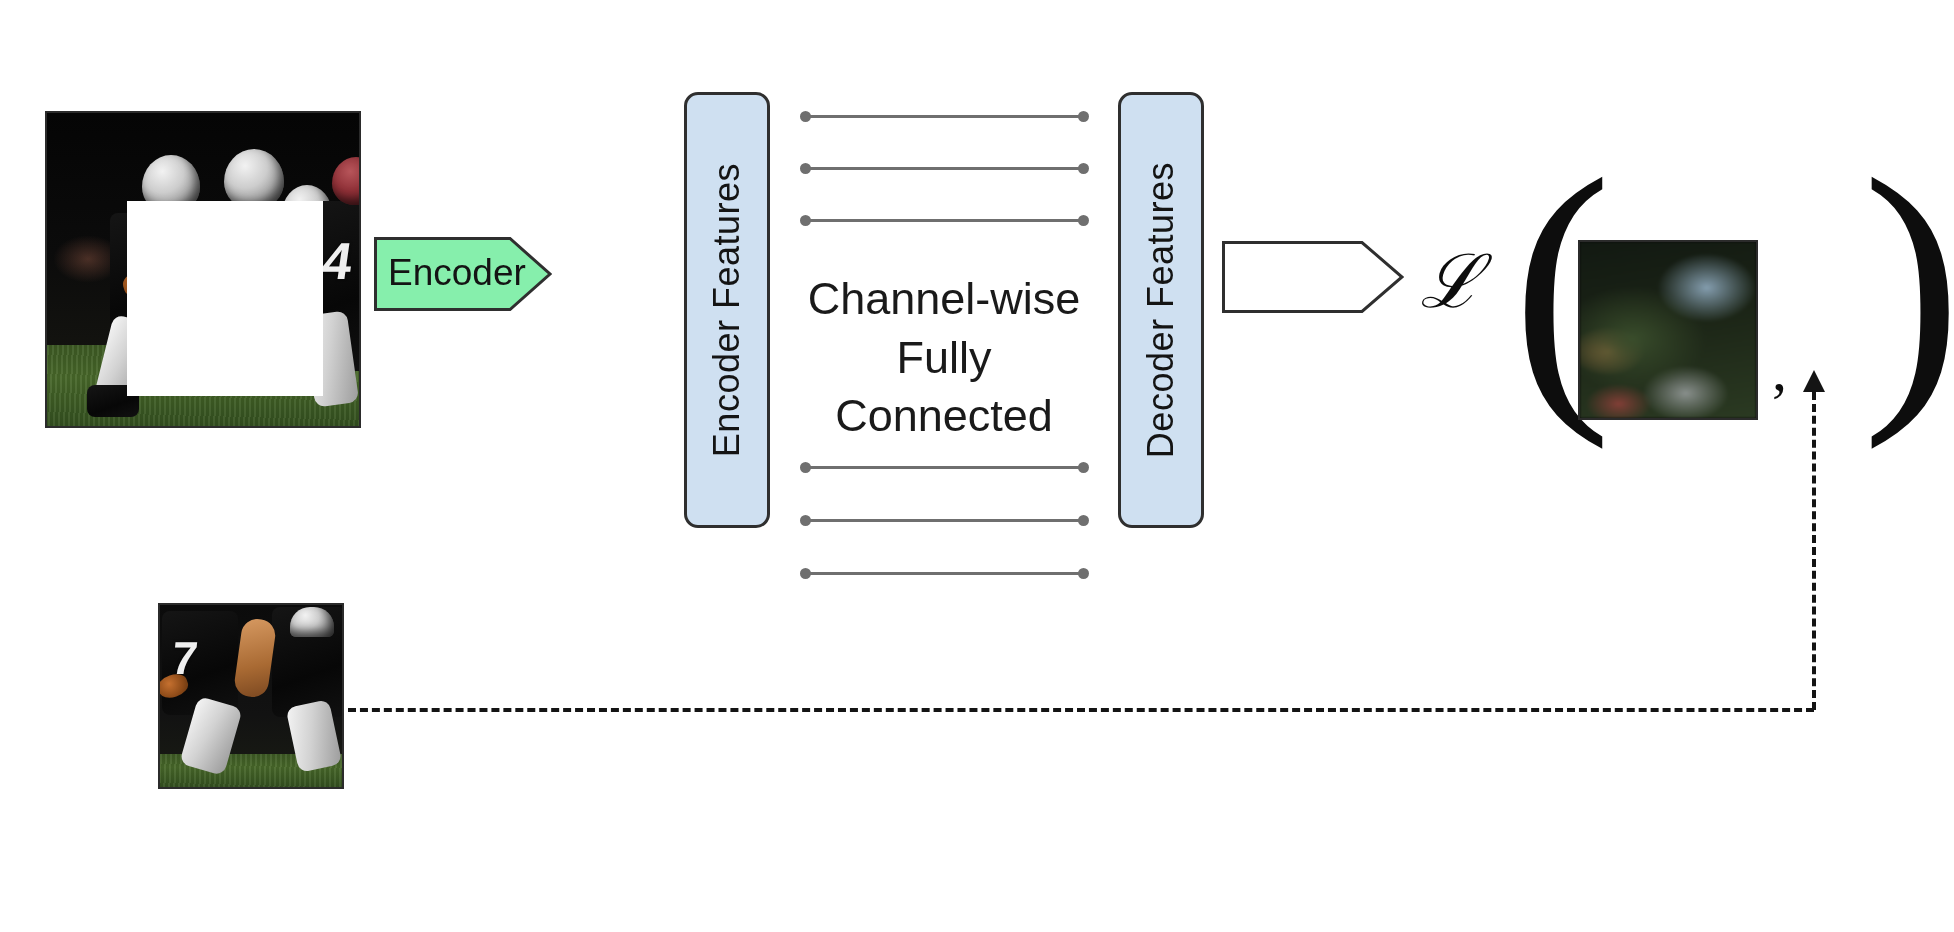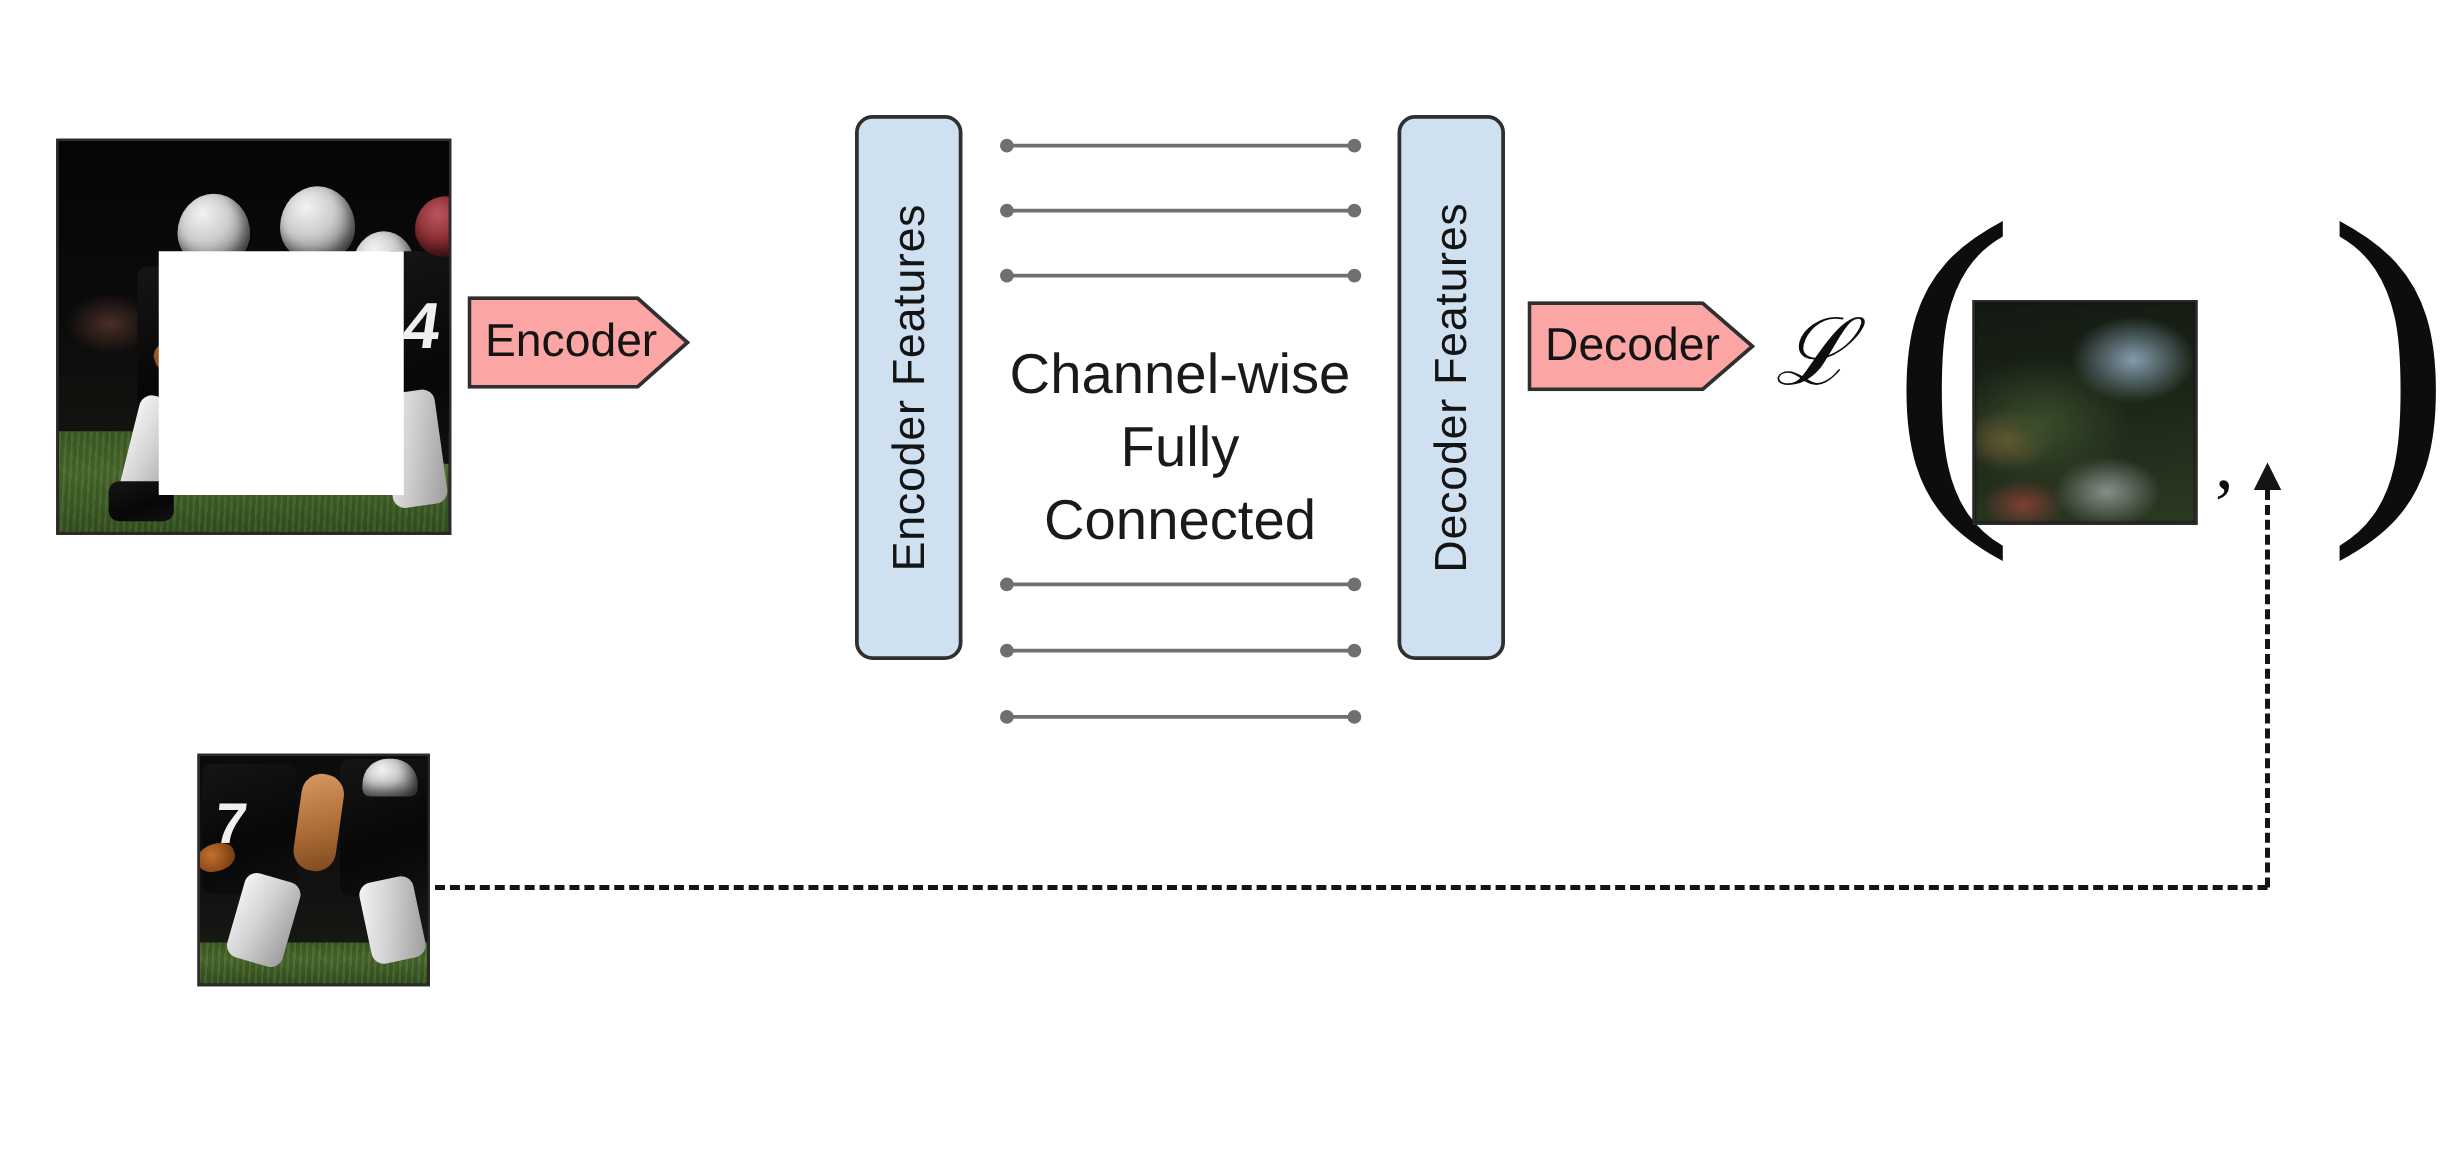--- a/index.html
+++ b/index.html
@@ -107,21 +107,21 @@
     font-size: 36px;
     letter-spacing: 0.5px;
     color: #141414;
     white-space: nowrap;
     font-family: "Liberation Sans", sans-serif;
   }
 
   .arrow-shape {
     position: absolute;
     box-sizing: border-box;
-    background: #fca5a5;
+    background: #86efac;
     display: flex;
     align-items: center;
     justify-content: flex-start;
     color: #141414;
     font-size: 37px;
     padding-left: 14px;
     clip-path: polygon(0 0, 77% 0, 100% 50%, 77% 100%, 0 100%);
   }
   .arrow-outline {
     position: absolute;
@@ -259,23 +259,20 @@
   <div class="fc-dot" style="left:1078px; top:515px;"></div>
 
   <div class="fc-dot" style="left:800px; top:568px;"></div>
   <div class="fc-line" style="left:806px; top:572px; width:278px;"></div>
   <div class="fc-dot" style="left:1078px; top:568px;"></div>
 
   <div class="feat-box" style="left:1118px; top:92px; width:86px; height:436px;">
     <span class="vtext">Decoder  Features</span>
   </div>
 
-  <div class="arrow-shape" style="left:1222px; top:241px; width:180px; height:70px;">
-    <span>Decoder</span>
-  </div>
   <svg class="arrow-outline" style="left:1222px; top:241px;" width="182" height="72" viewBox="0 0 182 72">
     <polygon points="1.5,1.5 140,1.5 180,36 140,70.5 1.5,70.5" fill="none" stroke="#2f2f2f" stroke-width="3"></polygon>
   </svg>
 
   <div class="loss-symbol" style="left:1420px; top:228px;">ℒ</div>
 
   <div class="paren" style="left:1512px; top:134px; font-size:300px;">(</div>
 
   <div class="photo" style="left:1578px; top:240px; width:180px; height:180px;">
     <div class="layer recon-bg"></div>

